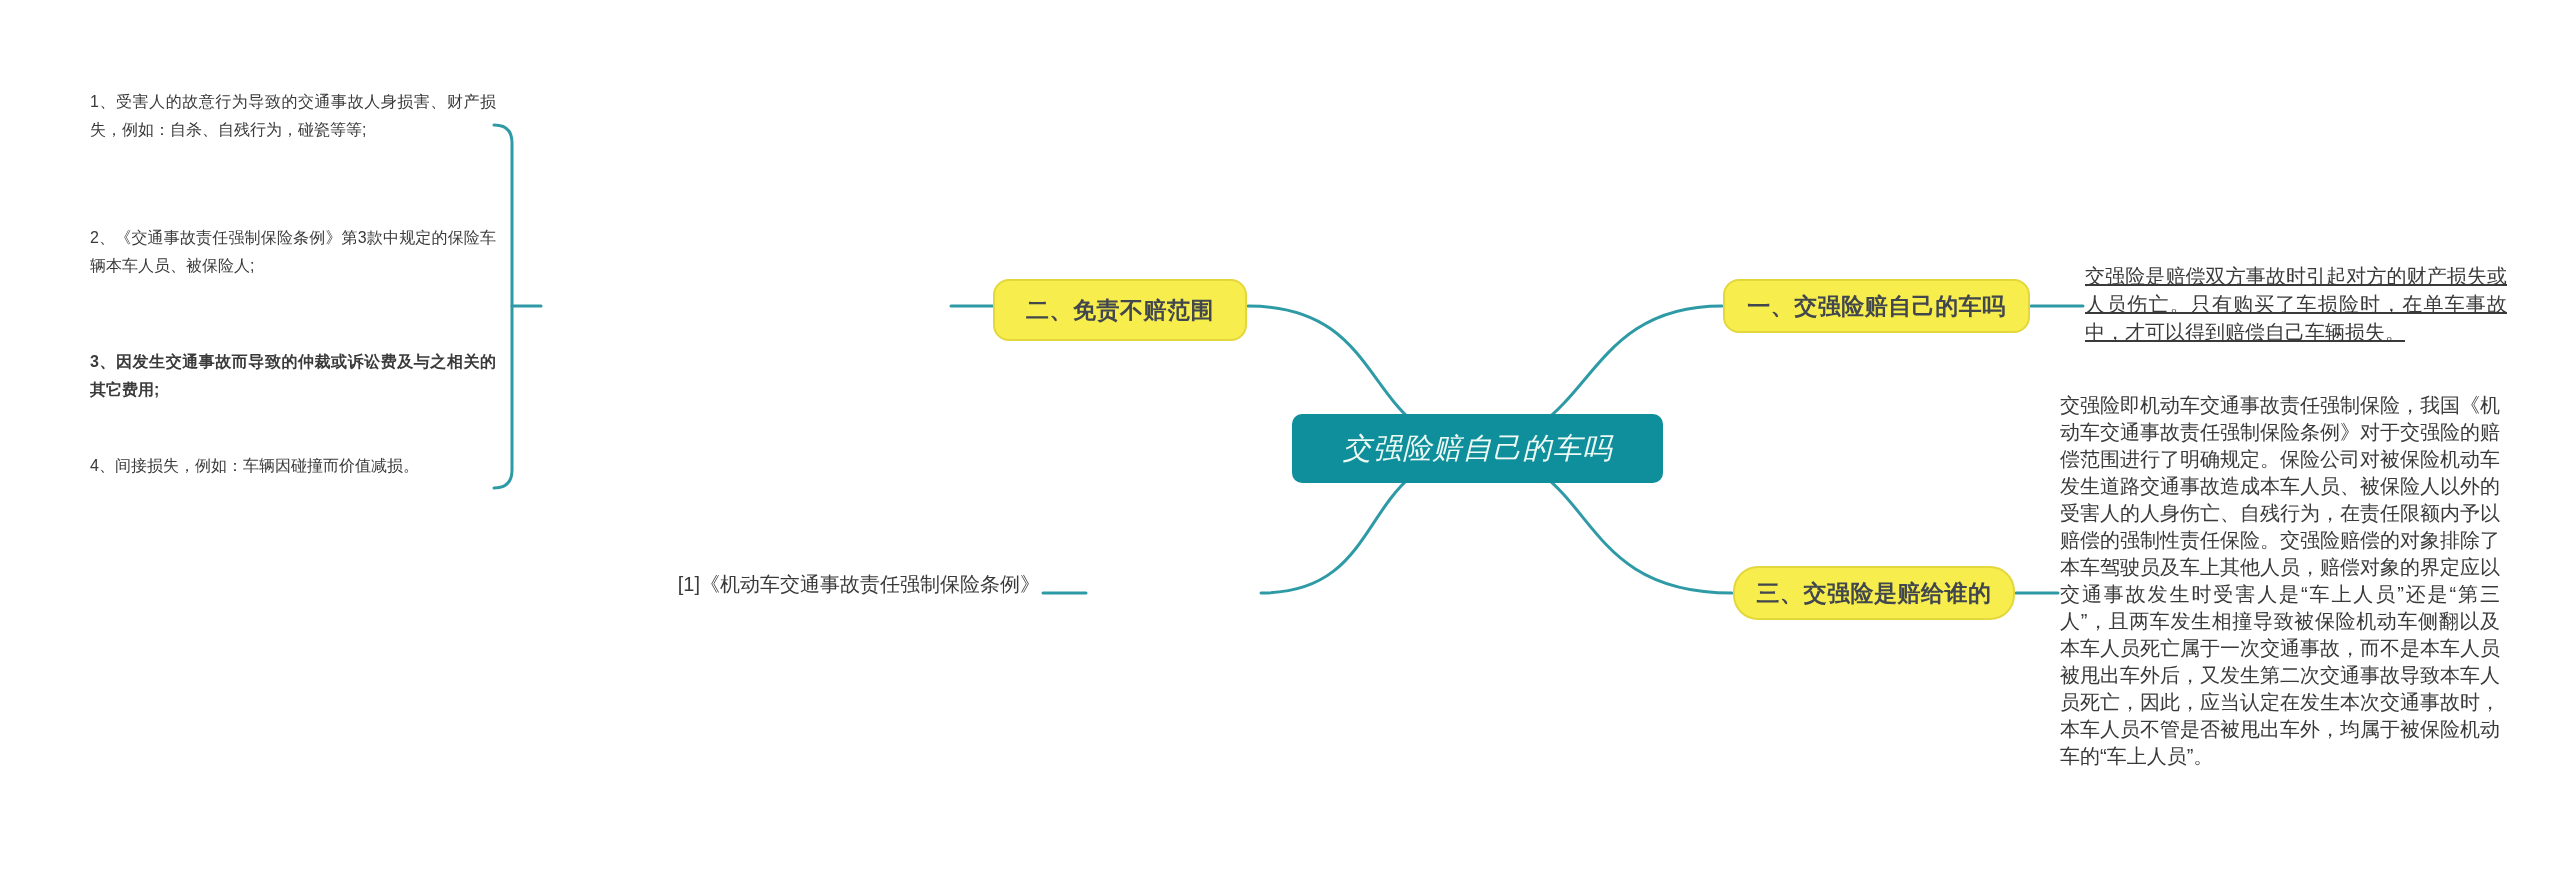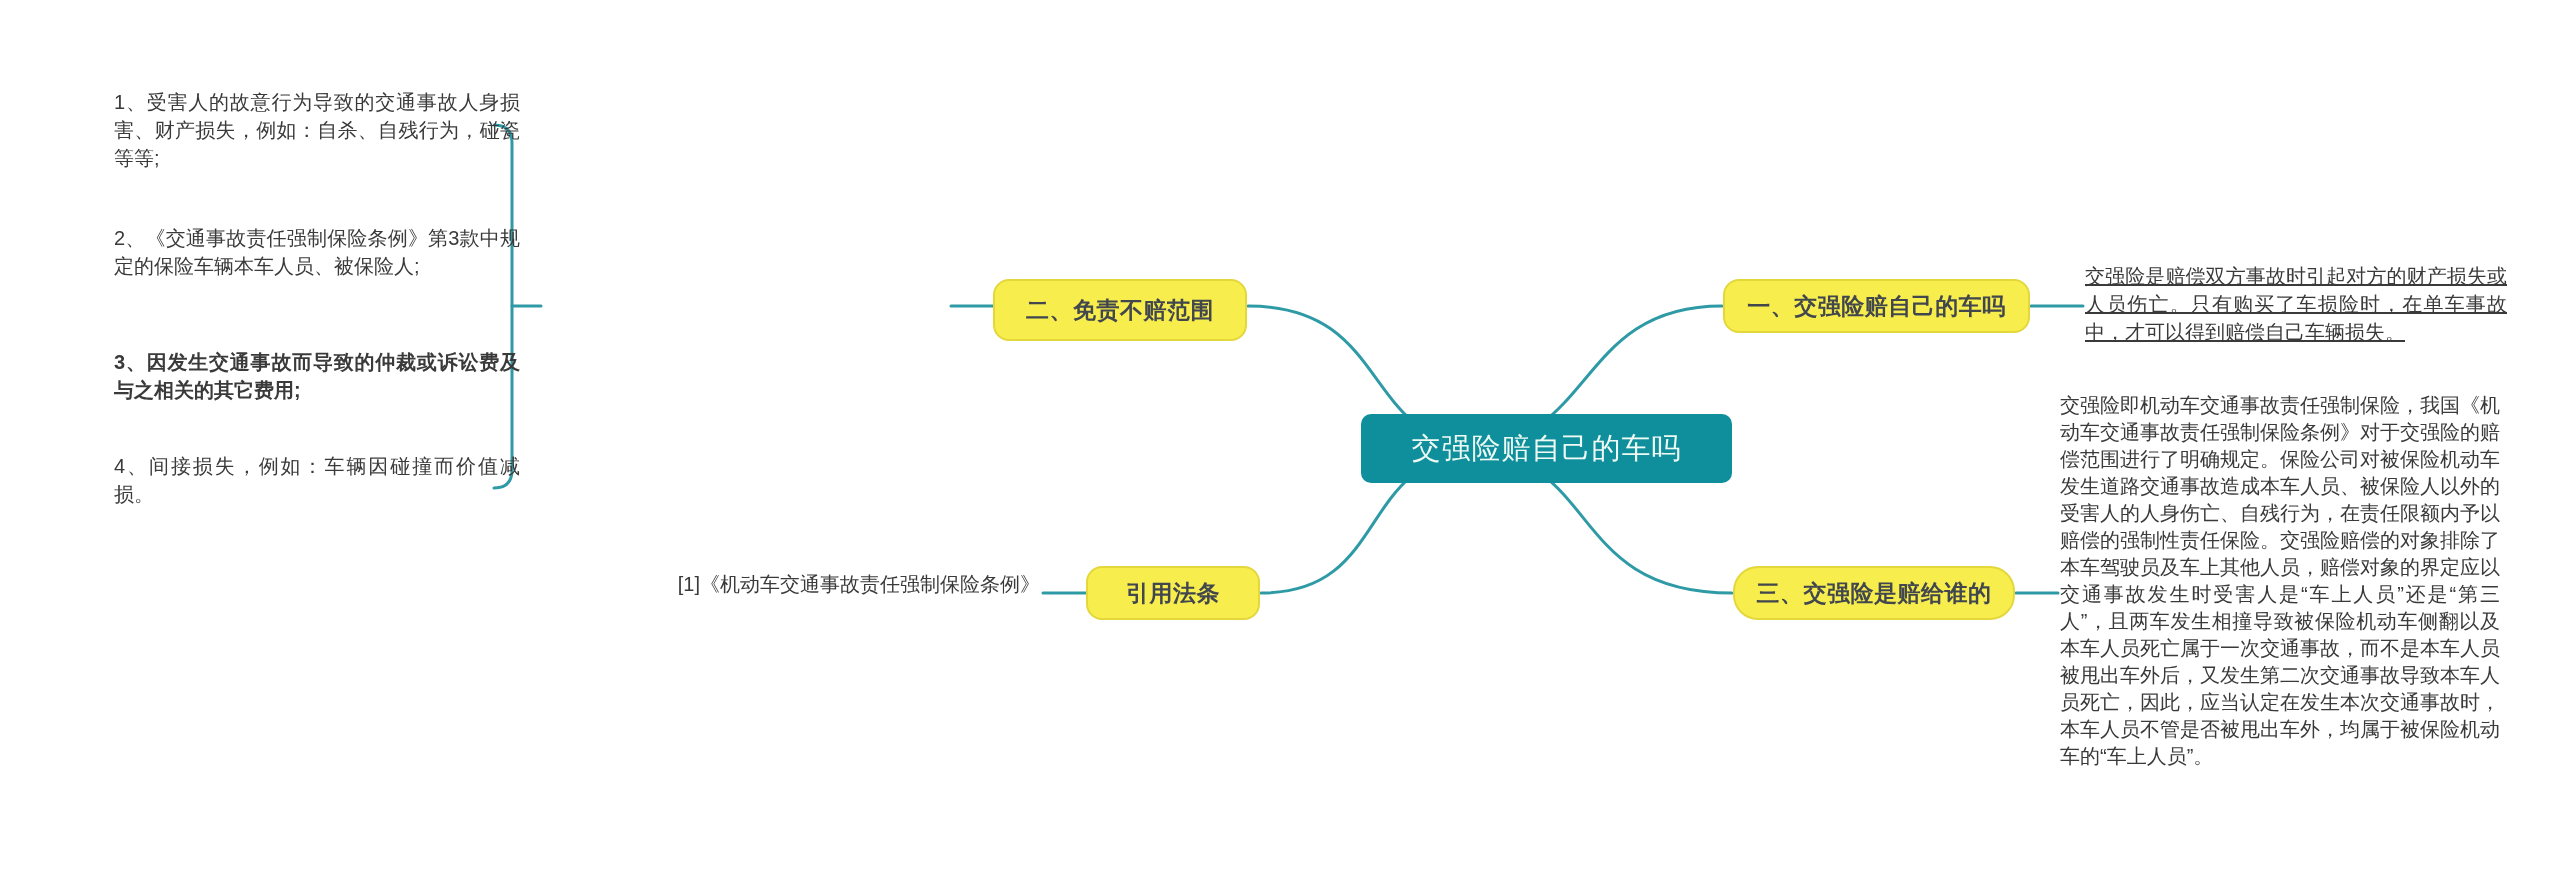--- a/index.html
+++ b/index.html
@@ -32,30 +32,30 @@
   .node.branch{
     background:var(--node-bg);border:2px solid var(--node-border);
     color:var(--node-text);border-radius:16px;font-size:23px;font-weight:bold;
     letter-spacing:0.5px;
   }
   .textblock{
     position:absolute;font-size:20px;line-height:28px;text-align:justify;
     text-justify:inter-ideograph;color:var(--body-text);
   }
   
-  #node-center{left:1361px;top:414px;width:371px;height:69px;}
+  #node-center{left:1292px;top:414px;width:371px;height:69px;font-style:italic;}
   
   #node-exempt{left:993px;top:279px;width:254px;height:62px;}
   #node-owncar{left:1723px;top:279px;width:307px;height:54px;}
   #node-who{left:1733px;top:566px;width:282px;height:54px;border-radius:25px;}
   #node-citation{left:1086px;top:566px;width:174px;height:54px;}
   
   #exempt-intro{left:541px;top:281px;width:410px;line-height:29px;}
   #exempt-items{position:absolute;left:90px;top:0;width:406px;}
-  .exempt-item{position:absolute;left:0;width:406px;font-size:20px;line-height:28px;text-align:justify;margin-left:24px;}
+  .exempt-item{position:absolute;left:0;width:406px;font-size:16px;line-height:28px;text-align:justify;}
   #exempt-item-0{top:88px;}
   #exempt-item-1{top:224px;}
   #exempt-item-2{top:348px;font-weight:bold;}
   #exempt-item-3{top:452px;}
   #citation-text{left:656px;top:570px;width:384px;text-align:right;white-space:nowrap;}
   #owncar-text{left:2085px;top:262px;width:422px;text-decoration:underline;}
   #who-text{left:2060px;top:392px;width:440px;line-height:27px;}
 </style>
 </head>
 <body>
@@ -89,23 +89,20 @@
   </div>
 
 
   <div id="exempt-items">
     <div class="exempt-item" id="exempt-item-0">1、受害人的故意行为导致的交通事故人身损害、财产损失，例如：自杀、自残行为，碰瓷等等;</div>
     <div class="exempt-item" id="exempt-item-1">2、《交通事故责任强制保险条例》第3款中规定的保险车辆本车人员、被保险人;</div>
     <div class="exempt-item" id="exempt-item-2">3、因发生交通事故而导致的仲裁或诉讼费及与之相关的其它费用;</div>
     <div class="exempt-item" id="exempt-item-3">4、间接损失，例如：车辆因碰撞而价值减损。</div>
   </div>
 
-  <div class="node branch" id="node-citation">
-    <span>引用法条</span>
-  </div>
 
   <div class="textblock" id="citation-text">[1]《机动车交通事故责任强制保险条例》</div>
 
   <div class="node branch" id="node-owncar">
     <span>一、交强险赔自己的车吗</span>
   </div>
 
   <div class="textblock" id="owncar-text">交强险是赔偿双方事故时引起对方的财产损失或人员伤亡。只有购买了车损险时，在单车事故中，才可以得到赔偿自己车辆损失。</div>
 
   <div class="node branch" id="node-who">

